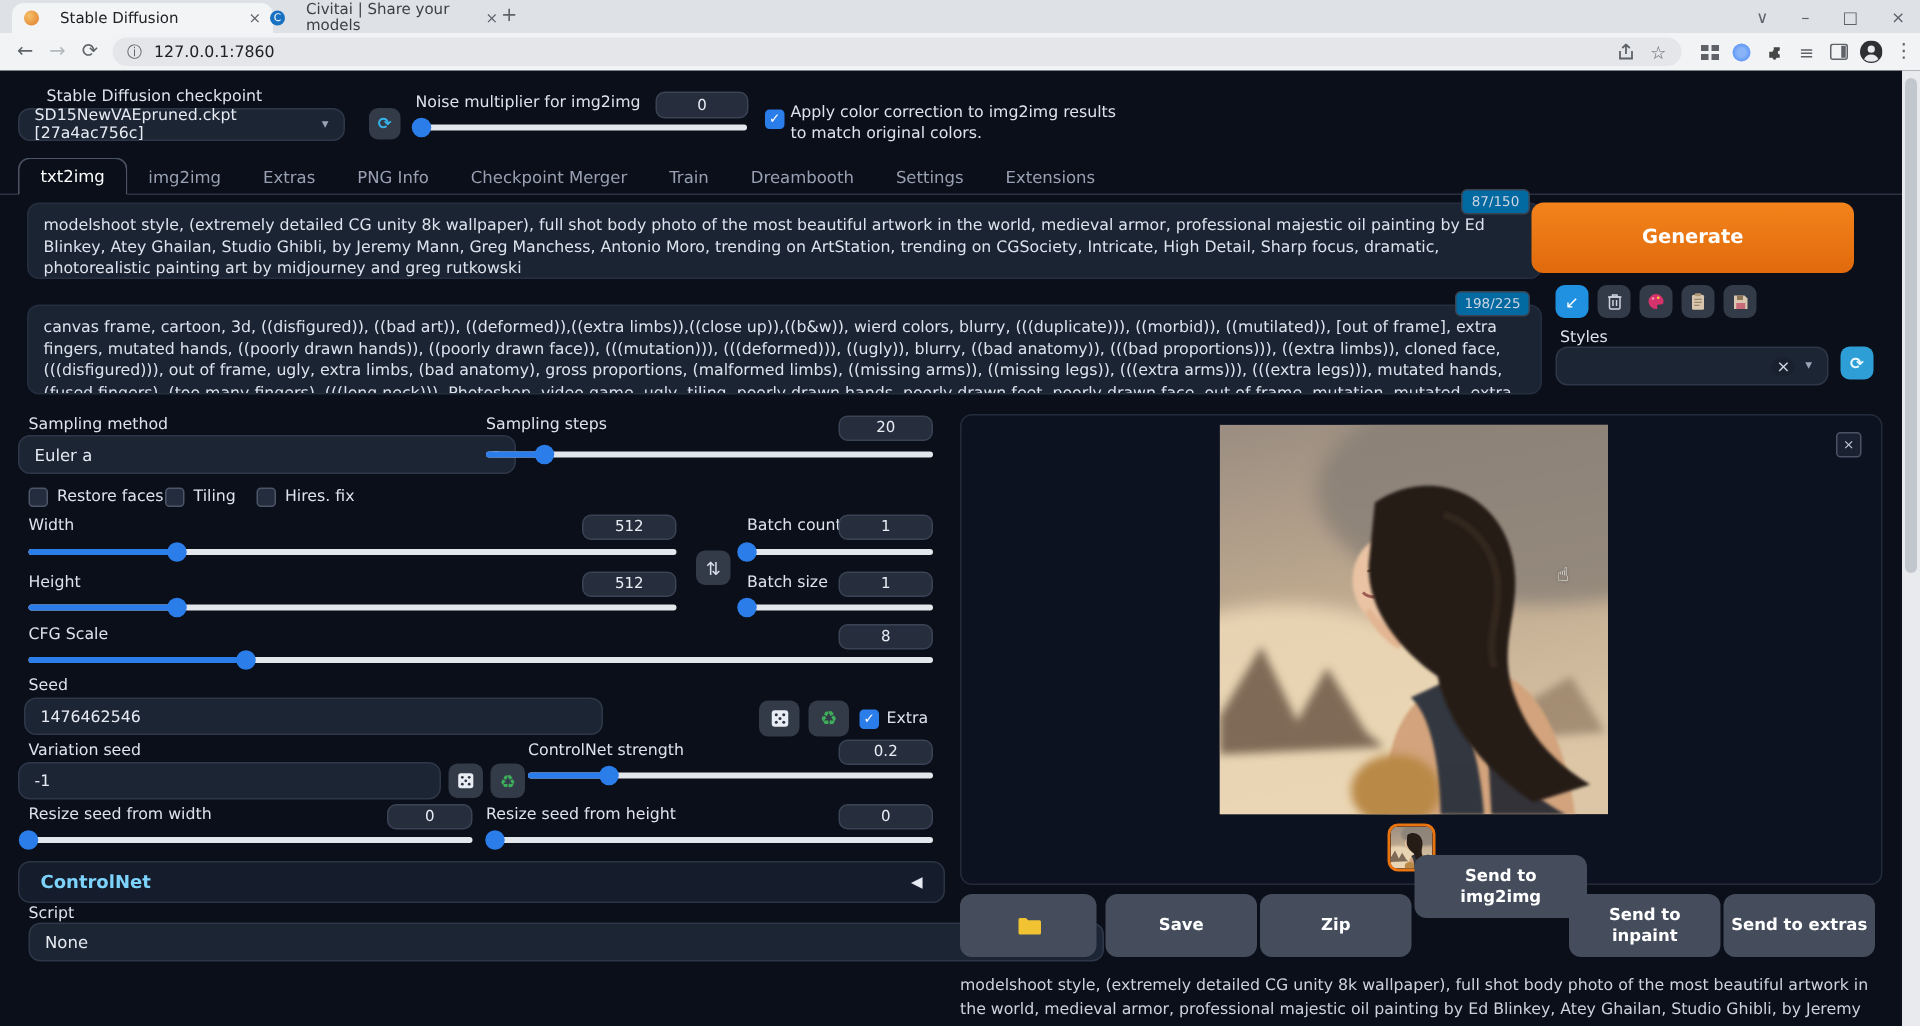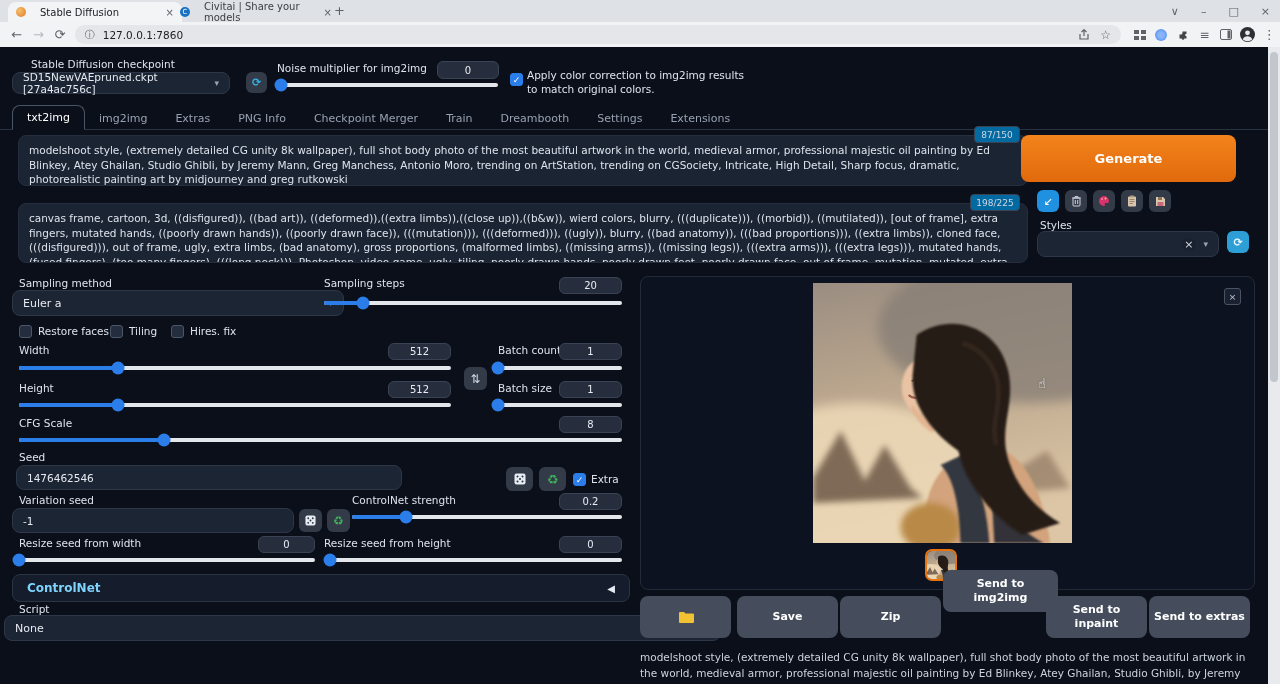--- a/index.html
+++ b/index.html
@@ -350,21 +350,21 @@
     <i class="fl"></i>
     <i class="hd"></i>
   </div>
 
 <div class="abs accordion" style="left:12px;top:574px;width:618px;height:28px">
   <span style="font-size:12px;font-weight:700;color:#7dd3fc">ControlNet</span>
   <span style="margin-left:auto;color:#e6eaf2;font-size:10px">◀</span>
 </div>
 
 <div class="abs lbl" style="left:19px;top:603px">Script</div>
-<div class="abs input" style="left:4px;top:615px;width:717px;height:26px">
+<div class="abs input" style="left:19px;top:615px;width:717px;height:26px">
   <span>None</span>
   <span class="caret">▾</span>
 </div>
 
 <div class="abs panel" style="left:640px;top:276px;width:613px;height:312px"></div>
 
 <div class="abs" style="left:813px;top:283px;width:259px;height:260px">
   <svg width="259" height="260">
       <use href="#genart"></use>
     </svg>

